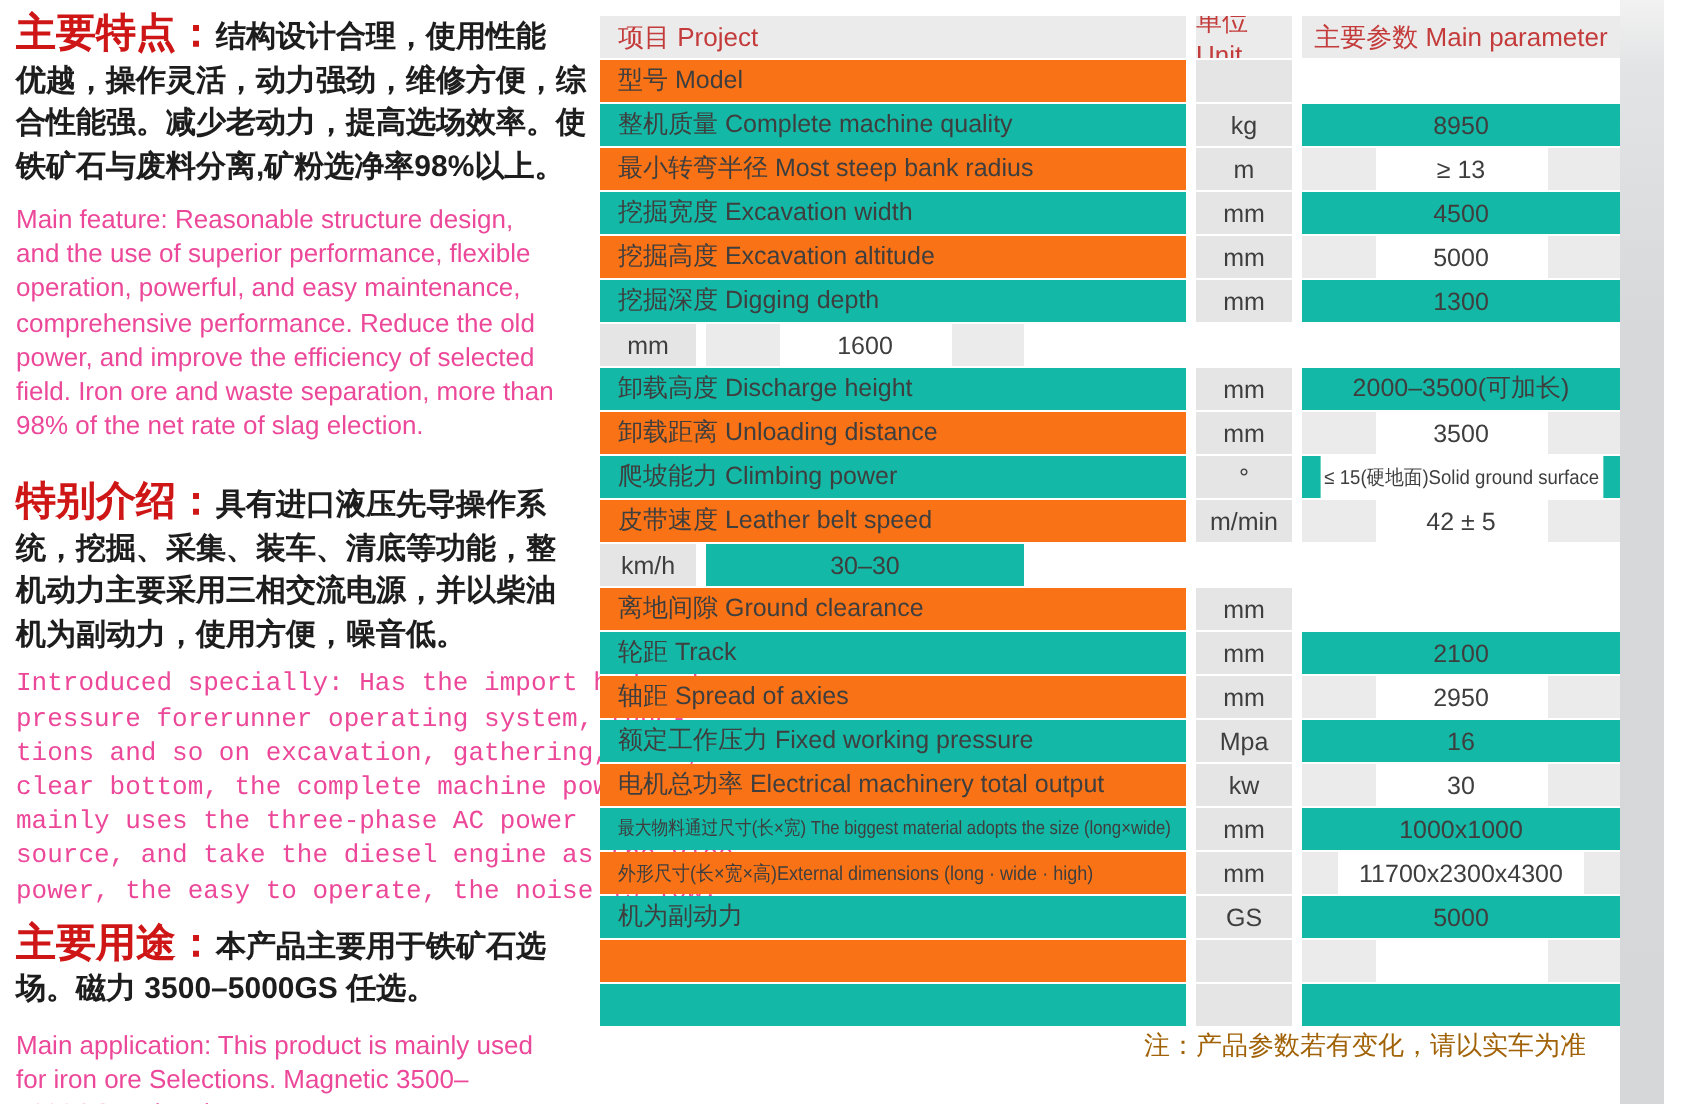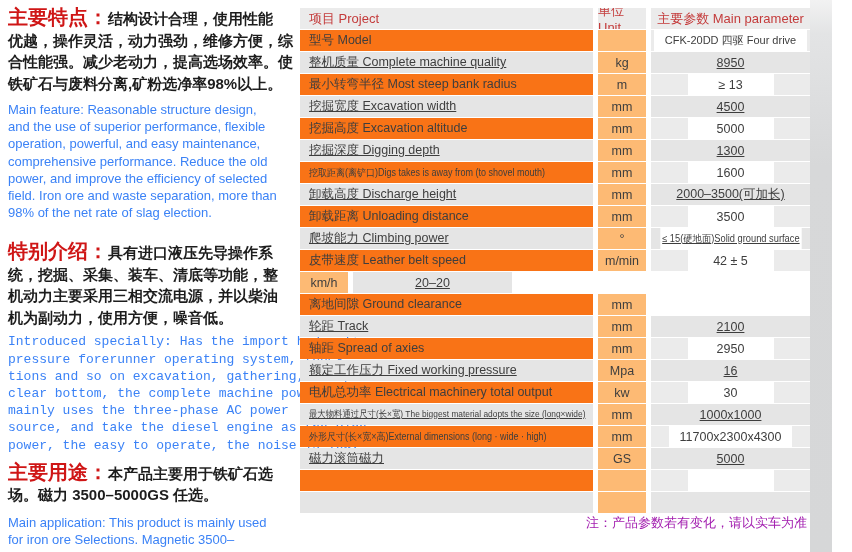--- a/index.html
+++ b/index.html
@@ -5,44 +5,44 @@
   html,body { margin:0; padding:0; background:#fff; }
   .page {
     position:relative; width:832px; height:552px; overflow:hidden;
     background:#ffffff;
     font-family:"Liberation Sans","DejaVu Sans",sans-serif;
   }
   
   .left-col { position:absolute; left:0; top:0; width:300px; padding:7px 2px 0 8px; box-sizing:border-box; }
   .cn { font-size:15px; line-height:21.5px; font-weight:bold; color:#1d1d1d; white-space:pre; margin:0; }
   .cn .hd { font-size:20px; color:#cf1616; line-height:inherit; }
-  .en { font-size:13px; line-height:17.2px; font-weight:normal; color:#3b82f6; white-space:pre; margin:0; }
+  .en { font-size:13px; line-height:17.2px; font-weight:normal; color:#ec4899; white-space:pre; margin:0; }
   .m7 { margin-top:7px; } .m3 { margin-top:20px; } .m5 { margin-top:5px;font-family:Liberation Mono, monospace; } .m8 { margin-top:8px; }
   
   .right-col { position:absolute; left:300px; top:8px; width:510px; }
   .trow { display:flex; height:21px; margin-bottom:1px; font-size:12.5px; color:#3e3e3e; }
   .c-label { width:293px; margin-right:5px; display:flex; align-items:center;
              padding-left:9px; box-sizing:border-box; overflow:hidden; white-space:nowrap; }
-  .c-unit  { width:48px; margin-right:5px; background:#fdba74; display:flex;
+  .c-unit  { width:48px; margin-right:5px; background:#e5e5e5; display:flex;
              align-items:center; justify-content:center; overflow:hidden; }
   .c-param { width:159px; display:flex; align-items:center; justify-content:center; overflow:hidden; }
-  .trow.g .c-label, .trow.g .c-param { background:#e5e5e5;text-decoration:underline; }
+  .trow.g .c-label, .trow.g .c-param { background:#14b8a6; }
   .trow.w .c-label { background:#f97316; }
   .trow.w .c-param { background:#ebebeb; }
   .vbox { display:inline-flex; align-items:center; justify-content:center; height:100%;
           padding:0 11px; box-sizing:border-box; white-space:nowrap; }
   .vbox.boxed { background:#ffffff; min-width:86px; }
   .header-row { color:#c43b3b; font-size:13px;justify-content:center; }
   .header-row .c-label, .header-row .c-unit, .header-row .c-param { background:#ebebeb; }
   
   .l-s2 .c-label span { font-size:10px; transform:scaleX(.9);  transform-origin:left center; display:inline-block; }
   .l-s3 .c-label span { font-size:9.5px; transform:scaleX(.88); transform-origin:left center; display:inline-block; }
   .v-s1 .vbox { font-size:11px; }
   .v-s2 .vbox { font-size:10px; padding:0 2px; transform:scaleX(.93); transform-origin:center; }
-  .note { text-align:right; padding-right:3px; font-size:13px; color:#a21caf; }
+  .note { text-align:right; padding-right:17px; font-size:13px; color:#a16207; }
   
   .edge-strip { position:absolute; left:810px; top:0; width:42px; height:552px;
     background:linear-gradient(180deg,#f2f2f2 0%,#e3e4e5 6%,#d7d8d9 30%,#d6d7d8 100%); }
 </style>
 </head>
 <body>
 
 <div class="page">
 
   <div class="left-col">
@@ -82,23 +82,20 @@
       <div class="c-label">项目 Project</div>
       <div class="c-unit">单位 Unit</div>
       <div class="c-param">主要参数 Main parameter</div>
     </div>
     <div id="rows">
         <div class="trow w v-s1">
           <div class="c-label">
             <span>型号 Model</span>
           </div>
           <div class="c-unit"></div>
-          <div class="c-param">
-            <span class="vbox boxed">CFK-20DD 四驱 Four drive</span>
-          </div>
         </div>
         <div class="trow g">
           <div class="c-label">
             <span>整机质量 Complete machine quality</span>
           </div>
           <div class="c-unit">kg</div>
           <div class="c-param">
             <span class="vbox">8950</span>
           </div>
         </div>
@@ -132,23 +129,20 @@
         <div class="trow g">
           <div class="c-label">
             <span>挖掘深度 Digging depth</span>
           </div>
           <div class="c-unit">mm</div>
           <div class="c-param">
             <span class="vbox">1300</span>
           </div>
         </div>
         <div class="trow w l-s2">
-          <div class="c-label">
-            <span>挖取距离(离铲口)Digs takes is away from (to shovel mouth)</span>
-          </div>
           <div class="c-unit">mm</div>
           <div class="c-param">
             <span class="vbox boxed">1600</span>
           </div>
         </div>
         <div class="trow g">
           <div class="c-label">
             <span>卸载高度 Discharge height</span>
           </div>
           <div class="c-unit">mm</div>
@@ -179,21 +173,21 @@
             <span>皮带速度 Leather belt speed</span>
           </div>
           <div class="c-unit">m/min</div>
           <div class="c-param">
             <span class="vbox boxed">42 ± 5</span>
           </div>
         </div>
         <div class="trow g">
           <div class="c-unit">km/h</div>
           <div class="c-param">
-            <span class="vbox">20–20</span>
+            <span class="vbox">30–30</span>
           </div>
         </div>
         <div class="trow w">
           <div class="c-label">
             <span>离地间隙 Ground clearance</span>
           </div>
           <div class="c-unit">mm</div>
         </div>
         <div class="trow g">
           <div class="c-label">
@@ -244,21 +238,21 @@
           <div class="c-label">
             <span>外形尺寸(长×宽×高)External dimensions (long · wide · high)</span>
           </div>
           <div class="c-unit">mm</div>
           <div class="c-param">
             <span class="vbox boxed">11700x2300x4300</span>
           </div>
         </div>
         <div class="trow g">
           <div class="c-label">
-            <span>磁力滚筒磁力</span>
+            <span>机为副动力</span>
           </div>
           <div class="c-unit">GS</div>
           <div class="c-param">
             <span class="vbox">5000</span>
           </div>
         </div>
         <div class="trow w">
           <div class="c-label">
             <span></span>
           </div>

